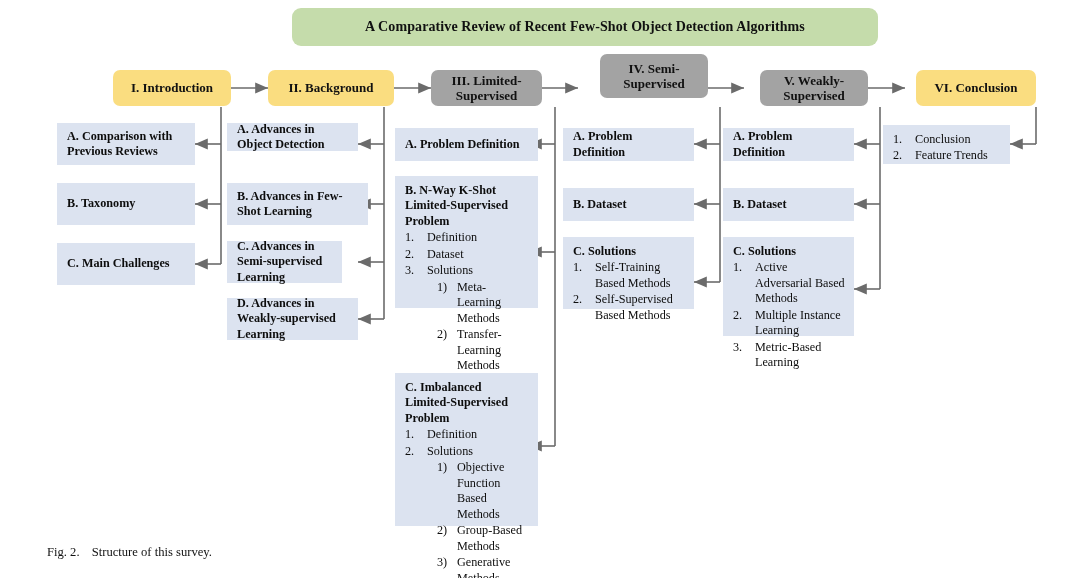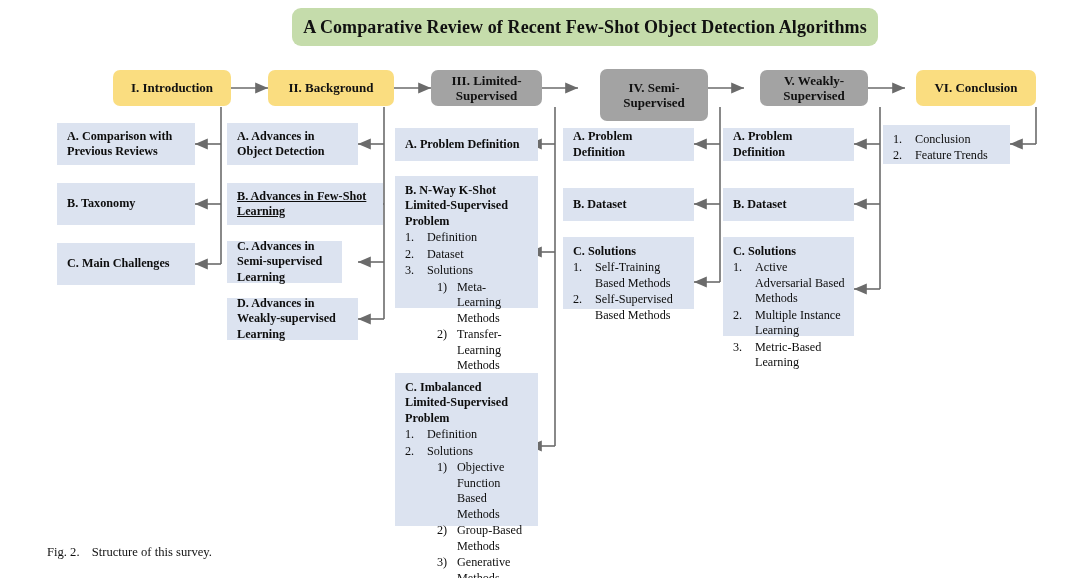--- a/index.html
+++ b/index.html
@@ -17,21 +17,21 @@
   
   #wires{position:absolute;left:0;top:0;width:1080px;height:578px;pointer-events:none;}
 
   
   .title-banner{
     position:absolute;
     left:292px;top:8px;width:586px;height:38px;
     background:#c5dcab;
     border-radius:9px;
     display:flex;align-items:center;justify-content:center;
-    font-weight:bold;font-size:18px;letter-spacing:.1px;
+    font-weight:bold;font-size:14px;letter-spacing:.1px;
     color:#111;
   }
 
   
   .chapter{
     position:absolute;
     border-radius:7px;
     display:flex;align-items:center;justify-content:center;
     text-align:center;
     font-weight:bold;font-size:13px;line-height:1.18;
@@ -139,42 +139,42 @@
 
   <div class="title-banner">A Comparative Review of Recent Few-Shot Object Detection Algorithms</div>
 
   <div class="chapter yellow" style="left:268px;top:70px;width:126px;height:36px;">II. Background</div>
 
   <div class="chapter yellow" style="left:113px;top:70px;width:118px;height:36px;">I. Introduction</div>
 
   <div class="chapter orange" style="left:431px;top:70px;width:111px;height:36px;white-space:pre-line;">III. Limited-
 Supervised</div>
 
-  <div class="chapter orange" style="left:600px;top:69px;width:108px;height:52px;white-space:pre-line;">IV. Semi-
+  <div class="chapter orange" style="left:600px;top:54px;width:108px;height:44px;white-space:pre-line;">IV. Semi-
 Supervised</div>
 
   <div class="chapter orange" style="left:760px;top:70px;width:108px;height:36px;white-space:pre-line;">V. Weakly-
 Supervised</div>
 
   <div class="chapter yellow" style="left:916px;top:70px;width:120px;height:36px;">VI. Conclusion</div>
 
   <div class="sec mid" style="left:57px;top:123px;width:138px;height:42px;">
     <span class="hd">A. Comparison with Previous Reviews</span>
   </div>
   <div class="sec mid" style="left:57px;top:183px;width:138px;height:42px;">
     <span class="hd">B. Taxonomy</span>
   </div>
   <div class="sec mid" style="left:57px;top:243px;width:138px;height:42px;">
     <span class="hd">C. Main Challenges</span>
   </div>
 
-  <div class="sec mid" style="left:227px;top:123px;width:131px;height:42px;">
+  <div class="sec mid" style="left:227px;top:123px;width:131px;height:28px;">
     <span class="hd">A. Advances in Object Detection</span>
   </div>
-  <div class="sec mid" style="left:227px;top:183px;width:156px;height:42px;text-decoration:underline;">
+  <div class="sec mid" style="left:227px;top:183px;width:141px;height:42px;">
     <span class="hd">B. Advances in Few-Shot Learning</span>
   </div>
   <div class="sec mid" style="left:227px;top:241px;width:115px;height:42px;">
     <span class="hd">C. Advances in Semi-supervised Learning</span>
   </div>
   <div class="sec mid" style="left:227px;top:298px;width:131px;height:42px;">
     <span class="hd">D. Advances in Weakly-supervised Learning</span>
   </div>
 
   <div class="sec mid" style="left:395px;top:128px;width:143px;height:33px;">

